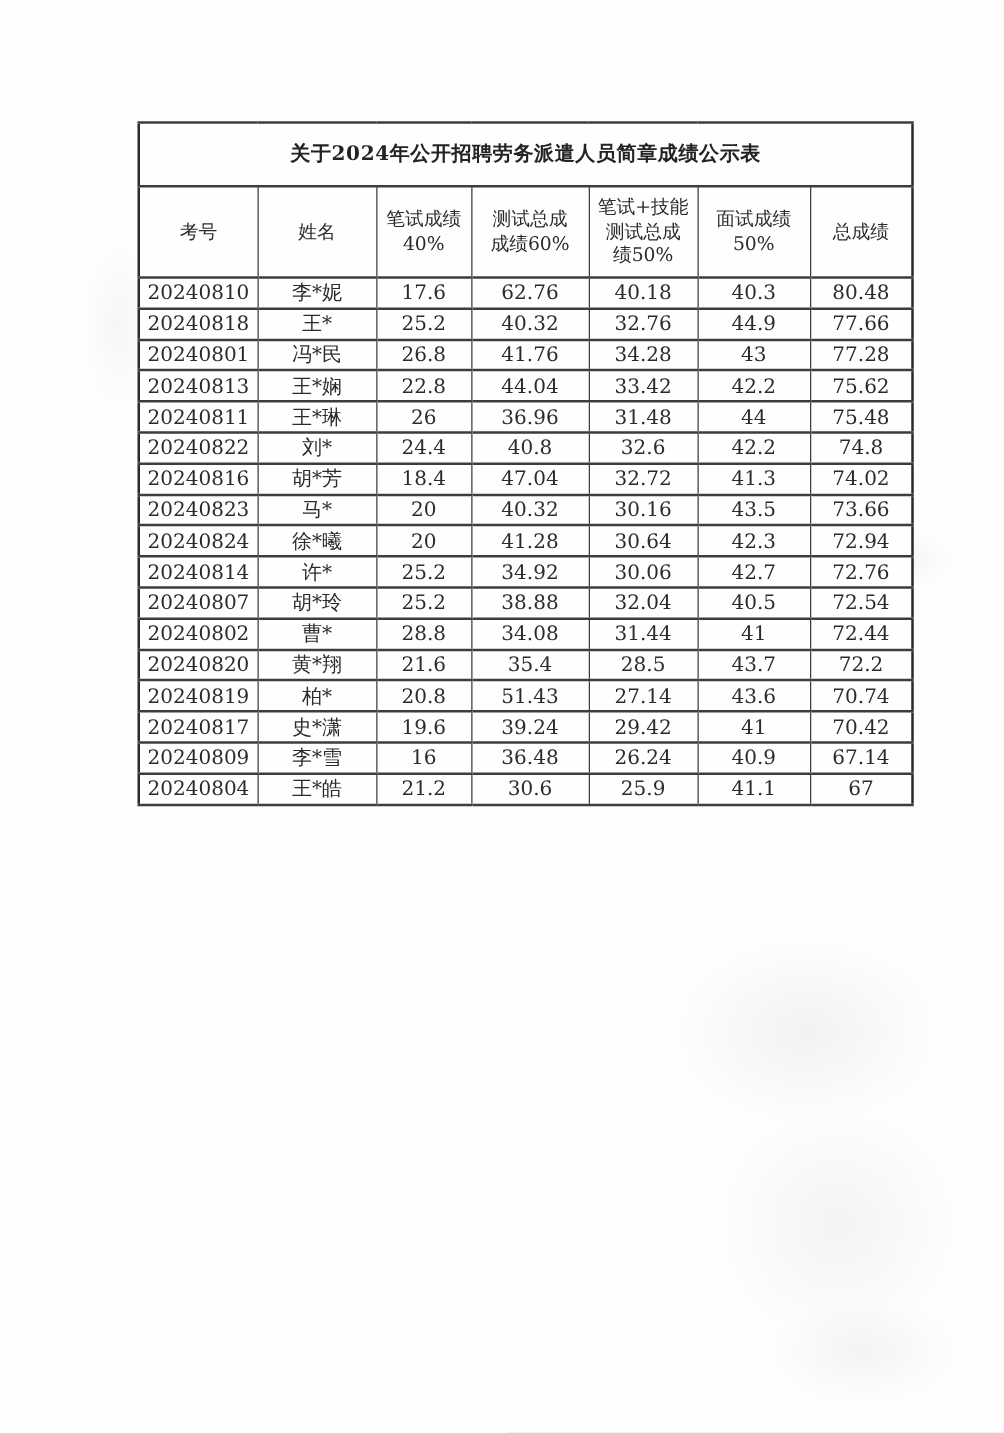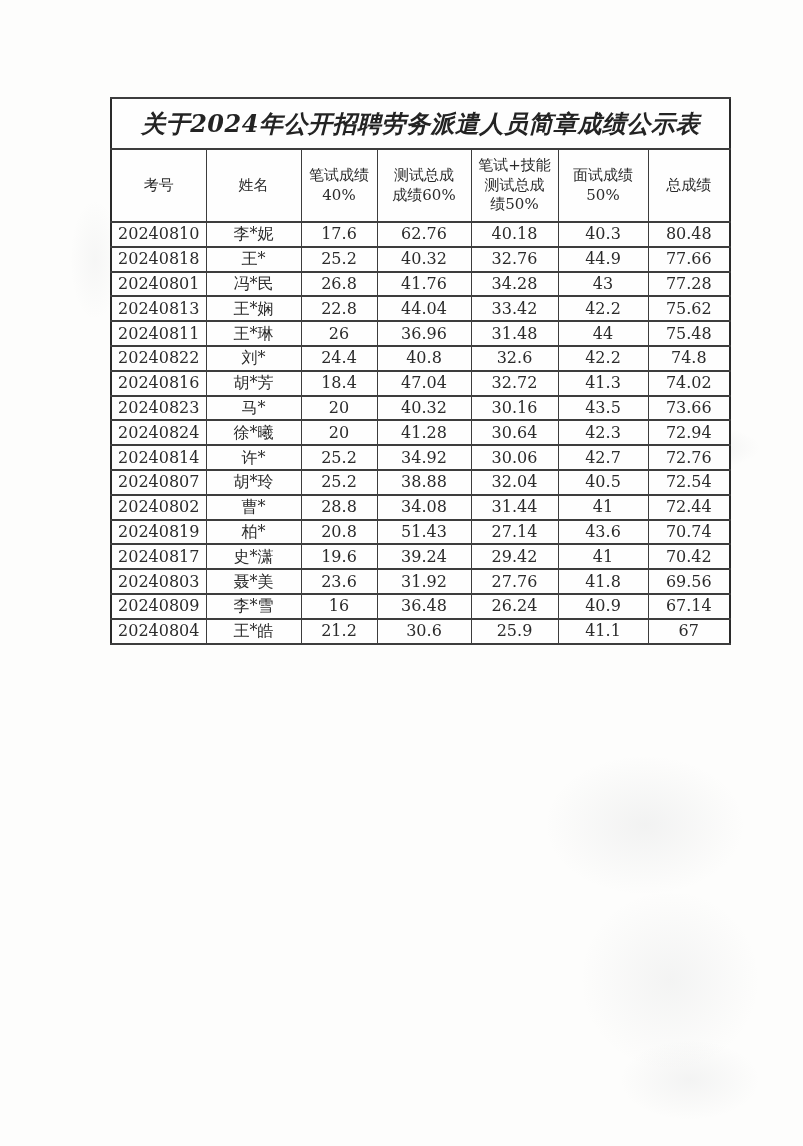--- a/index.html
+++ b/index.html
@@ -24,25 +24,24 @@
   }
   table.score { border-width:2px; border-color:#2a2a2a; }
   table.score th, table.score td {
     border-top-width:2px; border-bottom-width:2px;
     text-align:center; vertical-align:middle;
     padding:0 2px;
     overflow:hidden;
   }
   .title-cell {
     height:49px;
-    font-size:24px;
+    font-size:16px;
     font-weight:bold;
     letter-spacing:0.5px;
     color:#232323;
-    font-style:italic;
   }
   .header-row th {
     height:71px;
     font-size:15px;
     font-weight:normal;
     line-height:1.3;
     white-space:pre-line;
   }
   tbody td {
     height:22.8px;
@@ -204,47 +203,47 @@
         <tr>
           <td>20240802</td>
           <td>曹*</td>
           <td>28.8</td>
           <td>34.08</td>
           <td>31.44</td>
           <td>41</td>
           <td>72.44</td>
         </tr>
         <tr>
+          <td>20240820</td>
+          <td>黄*翔</td>
+          <td>21.6</td>
+          <td>35.4</td>
+          <td>28.5</td>
+          <td>43.7</td>
+          <td>72.2</td>
+        </tr>
+        <tr>
           <td>20240819</td>
           <td>柏*</td>
           <td>20.8</td>
           <td>51.43</td>
           <td>27.14</td>
           <td>43.6</td>
           <td>70.74</td>
         </tr>
         <tr>
           <td>20240817</td>
           <td>史*潇</td>
           <td>19.6</td>
           <td>39.24</td>
           <td>29.42</td>
           <td>41</td>
           <td>70.42</td>
         </tr>
         <tr>
-          <td>20240803</td>
-          <td>聂*美</td>
-          <td>23.6</td>
-          <td>31.92</td>
-          <td>27.76</td>
-          <td>41.8</td>
-          <td>69.56</td>
-        </tr>
-        <tr>
           <td>20240809</td>
           <td>李*雪</td>
           <td>16</td>
           <td>36.48</td>
           <td>26.24</td>
           <td>40.9</td>
           <td>67.14</td>
         </tr>
         <tr>
           <td>20240804</td>

